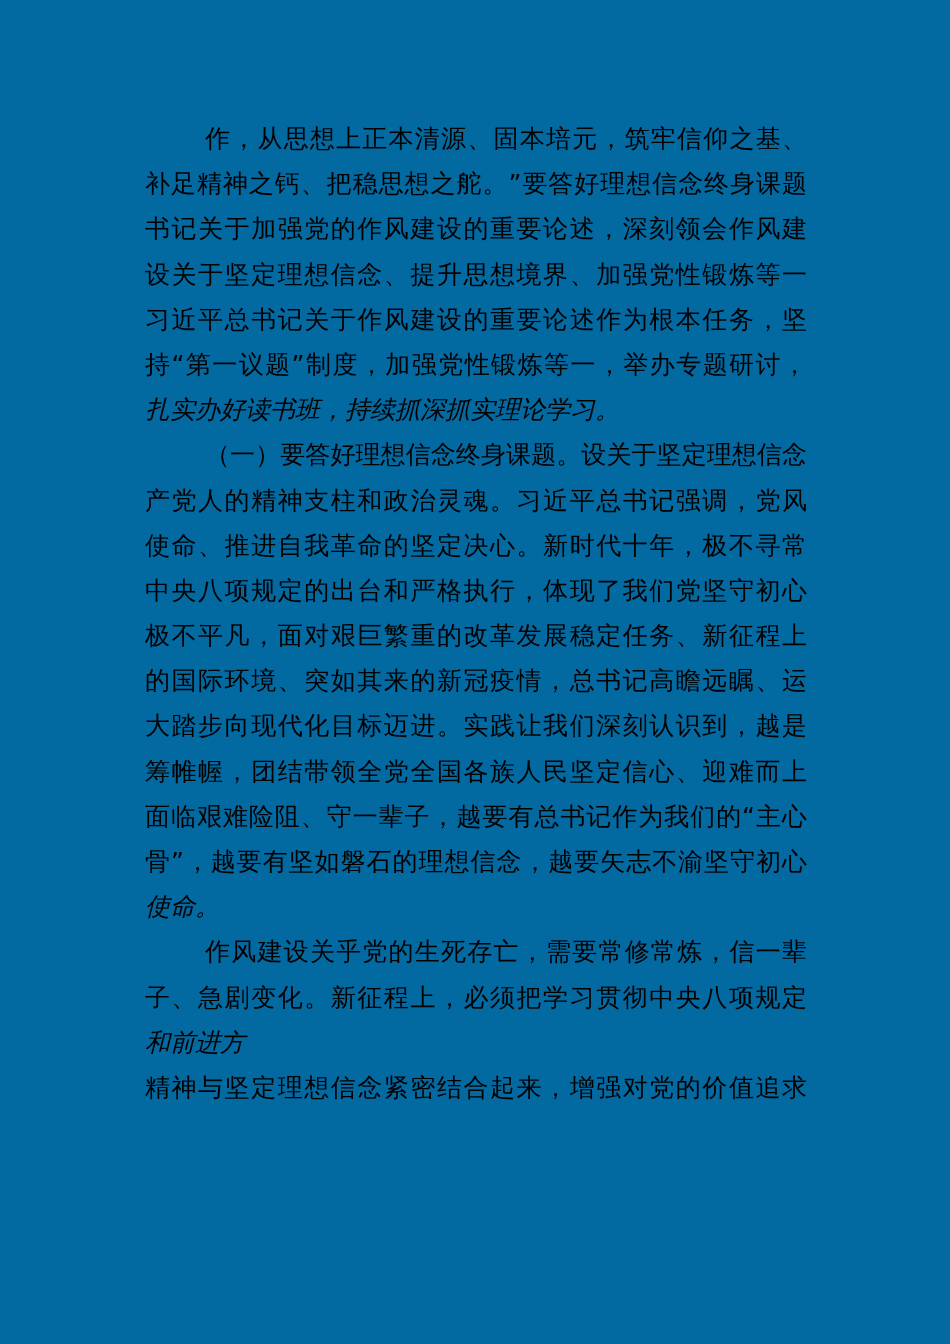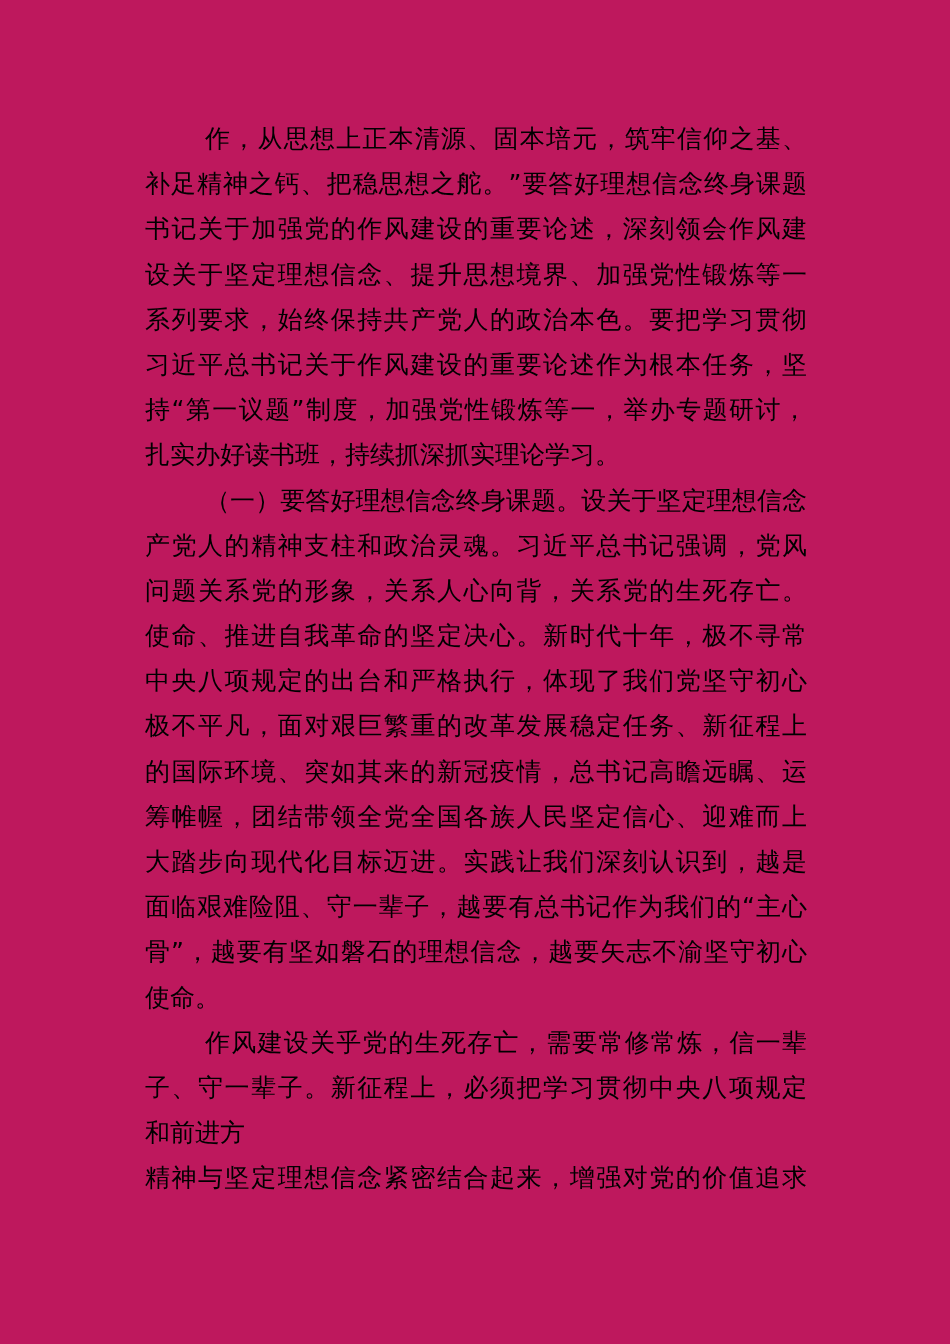--- a/index.html
+++ b/index.html
@@ -14,77 +14,76 @@
       overflow: hidden;
       font-family: "DejaVu Sans", "Liberation Sans", sans-serif;
       color: #000000;
     }
     .page {
       position: absolute;
       left: 0;
       top: 0;
       width: 950px;
       height: 1344px;
-      background: #be185d;
+      background: #0369a1;
     }
     .content {
       position: absolute;
       left: 145px;
       top: 116px;
       width: 662px;
     }
     .line {
       height: 45.2px;
       line-height: 45.2px;
       font-size: 25px;
       white-space: nowrap;
       letter-spacing: 0px;
       text-align: justify;
       text-align-last: justify;
     }
     .line.last {
       text-align-last: left;
+      font-style: italic;
     }
     .line.indent {
       padding-left: 60px;
     }
   </style>
 </head>
 <body>
 
 <div class="page">
   <div class="content">
 
     <div>
       <div class="line indent">作，从思想上正本清源、固本培元，筑牢信仰之基、</div>
       <div class="line">补足精神之钙、把稳思想之舵。”要答好理想信念终身课题</div>
       <div class="line">书记关于加强党的作风建设的重要论述，深刻领会作风建</div>
       <div class="line">设关于坚定理想信念、提升思想境界、加强党性锻炼等一</div>
-      <div class="line">系列要求，始终保持共产党人的政治本色。要把学习贯彻</div>
       <div class="line">习近平总书记关于作风建设的重要论述作为根本任务，坚</div>
       <div class="line">持“第一议题”制度，加强党性锻炼等一，举办专题研讨，</div>
       <div class="line last">扎实办好读书班，持续抓深抓实理论学习。</div>
     </div>
 
     <div>
       <div class="line indent">（一）要答好理想信念终身课题。设关于坚定理想信念</div>
       <div class="line">产党人的精神支柱和政治灵魂。习近平总书记强调，党风</div>
-      <div class="line">问题关系党的形象，关系人心向背，关系党的生死存亡。</div>
       <div class="line">使命、推进自我革命的坚定决心。新时代十年，极不寻常</div>
       <div class="line">中央八项规定的出台和严格执行，体现了我们党坚守初心</div>
       <div class="line">极不平凡，面对艰巨繁重的改革发展稳定任务、新征程上</div>
       <div class="line">的国际环境、突如其来的新冠疫情，总书记高瞻远瞩、运</div>
+      <div class="line">大踏步向现代化目标迈进。实践让我们深刻认识到，越是</div>
       <div class="line">筹帷幄，团结带领全党全国各族人民坚定信心、迎难而上</div>
-      <div class="line">大踏步向现代化目标迈进。实践让我们深刻认识到，越是</div>
       <div class="line">面临艰难险阻、守一辈子，越要有总书记作为我们的“主心</div>
       <div class="line">骨”，越要有坚如磐石的理想信念，越要矢志不渝坚守初心</div>
       <div class="line last">使命。</div>
     </div>
 
     <div>
       <div class="line indent">作风建设关乎党的生死存亡，需要常修常炼，信一辈</div>
-      <div class="line">子、守一辈子。新征程上，必须把学习贯彻中央八项规定</div>
+      <div class="line">子、急剧变化。新征程上，必须把学习贯彻中央八项规定</div>
       <div class="line last">和前进方</div>
       <div class="line">精神与坚定理想信念紧密结合起来，增强对党的价值追求</div>
     </div>
 
   </div>
 </div>
 
 </body></html>

